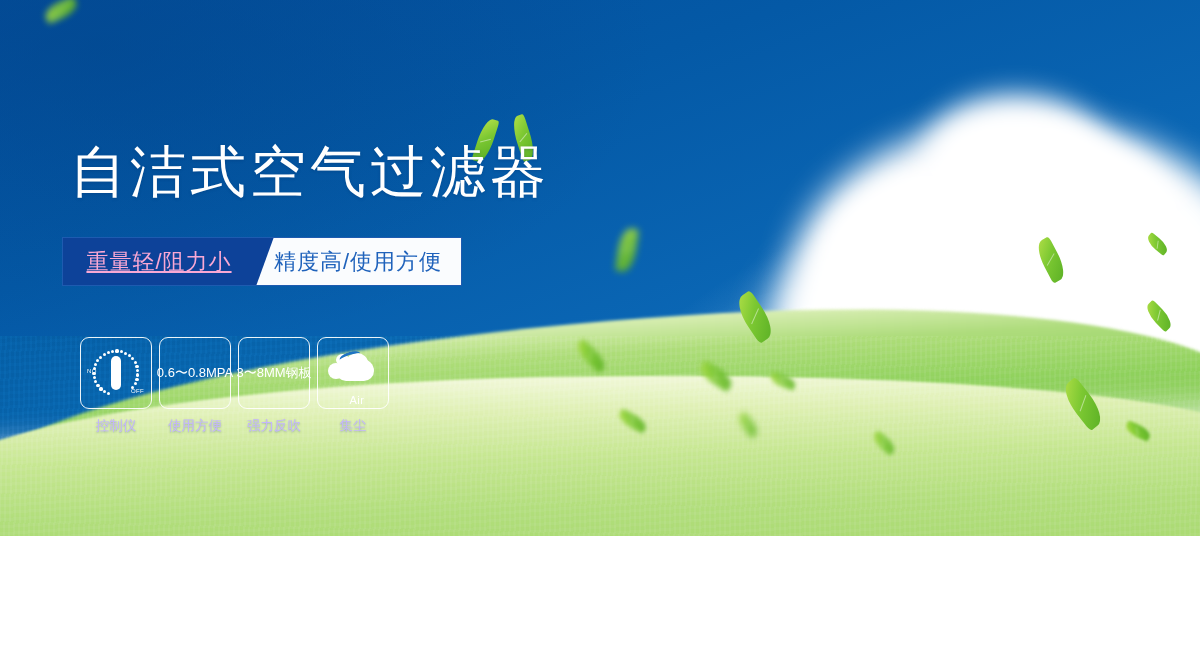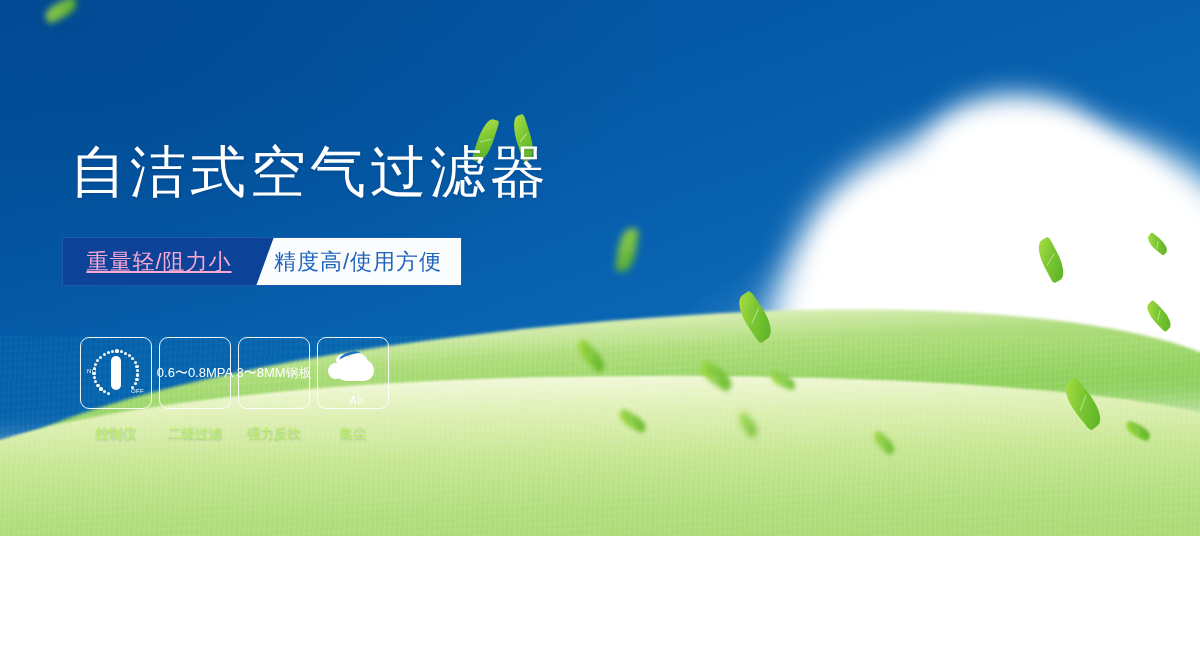--- a/index.html
+++ b/index.html
@@ -138,21 +138,21 @@
   
   .features{ position:absolute; left:80px; top:337px; display:flex; gap:7px; }
   .feature{ width:72px; display:flex; flex-direction:column; align-items:center; }
   .fbox{
     width:72px; height:72px; border:1.6px solid rgba(255,255,255,.92);
     border-radius:9px; display:flex; 
     align-items:center; justify-content:center; color:#fff;
     font-size:13px; line-height:1.18; text-align:center;
   }
   .fbox .l1,.fbox .l2{ display:block; white-space:nowrap; }
-  .flabel{ margin-top:16px; font-size:13.5px; color:#bef264; white-space:nowrap;
+  .flabel{ margin-top:8px; font-size:13.5px; color:#c4b5fd; white-space:nowrap;
     text-shadow:0 1px 2px rgba(0,50,100,.3); }
 
   
   .gauge{ position:relative; width:58px; height:52px; }
   .gauge .dot{ position:absolute; width:3.2px; height:3.2px; border-radius:50%; background:#fff; }
   .gauge .needle{ position:absolute; left:50%; top:9px; margin-left:-5px;
     width:10px; height:34px; border-radius:5px; background:#fff; }
   .gauge .no{ position:absolute; left:0px; top:21px; font-size:6px; letter-spacing:.3px; }
   .gauge .off{ position:absolute; right:1px; bottom:4px; font-size:6px; letter-spacing:.3px; }
 
@@ -270,21 +270,21 @@
             </div>
         </div>
         <div class="flabel">控制仪</div>
       </div>
 
       <div class="feature">
         <div class="fbox">
           <span class="l1">0.6〜0.8</span>
           <span class="l2">MPA</span>
         </div>
-        <div class="flabel">二级过滤</div>
+        <div class="flabel">使用方便</div>
       </div>
 
 
       <div class="feature">
         <div class="fbox">
           <span class="l1">3〜8MM</span>
           <span class="l2">钢板</span>
         </div>
         <div class="flabel">强力反吹</div>
       </div>

